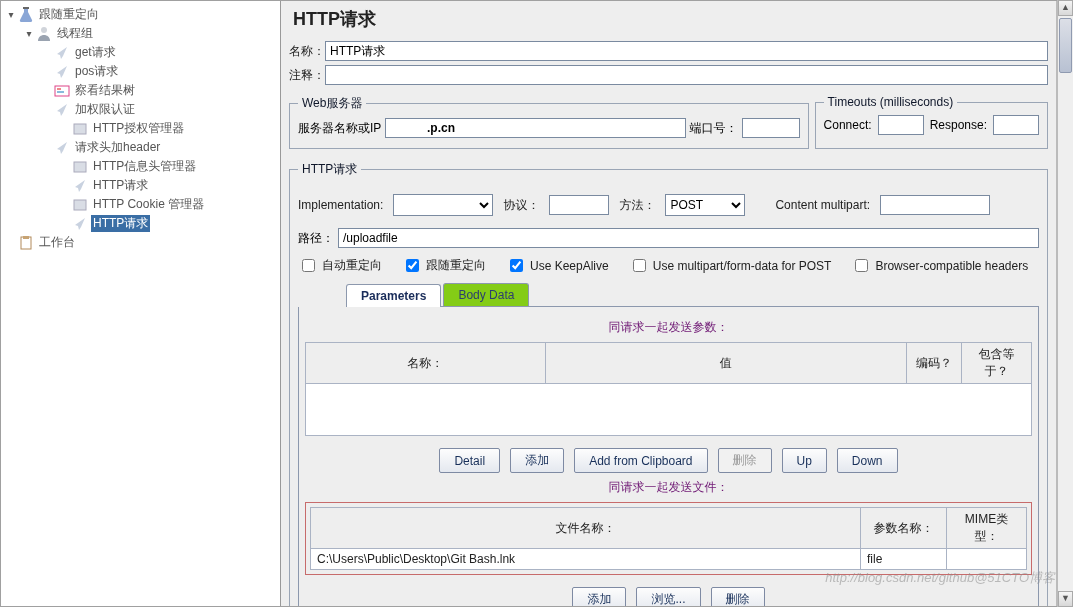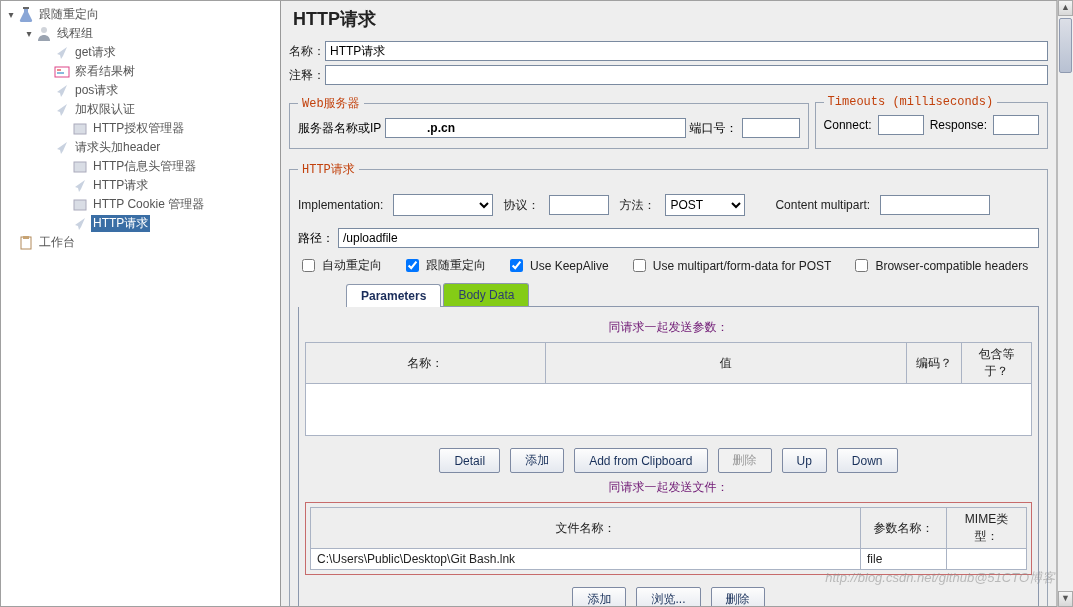--- a/index.html
+++ b/index.html
@@ -13,21 +13,21 @@
     .tree-row.selected .label { background: #3a6ea5; color: #ffffff; }
     .ind0 { padding-left: 4px; } .ind1 { padding-left: 22px; } .ind2 { padding-left: 40px; } .ind3 { padding-left: 58px; }
     .right-panel { flex: 1; background: #eeeeee; display: flex; }
     .content { flex: 1; overflow: auto; padding: 0 8px 8px 8px; }
     .page-title { font-size: 18px; font-weight: bold; color: #222; padding: 6px 4px; }
     .row { display: flex; align-items: center; margin: 4px 0; }
     .row-label { width: 36px; text-align: left; color: #222; }
     input[type=text] { border: 1px solid #7a8aa0; background: #fff; height: 20px; padding: 0 4px; font-size: 12px; }
     select { border: 1px solid #7a8aa0; background: #fff; height: 22px; font-size: 12px; }
     fieldset { border: 1px solid #9aa5b5; margin: 6px 0; padding: 6px 8px 10px 8px; }
-    legend { color: #c2410c; padding: 0 4px; font-family: Liberation Mono, monospace; }
+    legend { color: #0f172a; padding: 0 4px; }
     .ws-row { display: flex; align-items: center; gap: 4px; }
     .http-req-row1 { display: flex; align-items: center; gap: 10px; margin: 10px 0 12px; }
     .http-req-row1 .lbl { color: #222; }
     .path-row { display: flex; align-items: center; margin-bottom: 8px; }
     .checks-row { display: flex; align-items: center; gap: 20px; margin-bottom: 8px; flex-wrap: wrap; }
     .checks-row label { display: flex; align-items: center; gap: 4px; color: #222; }
     .tabs { display: flex; border-bottom: 1px solid #8c98ad; margin-top: 4px; margin-left: 48px; }
     .tab { border: 1px solid #8c98ad; border-bottom: none; background: #84cc16; padding: 4px 14px; margin-right: 2px; border-radius: 3px 3px 0 0; color: #2c3e6f; cursor: default; }
     .tab.active { background: #ffffff; color: #1a2d5a; font-weight: bold; position: relative; top: 1px; }
     .params-panel { border: 1px solid #8c98ad; border-top: none; background: #eeeeee; padding: 6px; }
@@ -83,35 +83,35 @@
           <svg class="svg-icon" viewBox="0 0 16 16">
             <path fill="#c9d2e0" d="M13 2L3 9l3 1 1 4 2-3 4-9z"></path>
           </svg>
         </span>
         <span class="label">get请求</span>
       </div>
     <div class="tree-row ind2">
         <span class="toggle"></span>
         <span class="icon">
           <svg class="svg-icon" viewBox="0 0 16 16">
+            <path fill="#c9d2e0" d="M13 2L3 9l3 1 1 4 2-3 4-9z"></path>
+          </svg>
+        </span>
+        <span class="label">pos请求</span>
+      </div>
+    <div class="tree-row ind2">
+        <span class="toggle"></span>
+        <span class="icon">
+          <svg class="svg-icon" viewBox="0 0 16 16">
             <rect x="1" y="3" width="14" height="10" fill="#fff" stroke="#d48"></rect>
             <rect x="3" y="5" width="4" height="2" fill="#e88"></rect>
             <rect x="3" y="8" width="7" height="2" fill="#8bd"></rect>
           </svg>
         </span>
         <span class="label">察看结果树</span>
-      </div>
-    <div class="tree-row ind2">
-        <span class="toggle"></span>
-        <span class="icon">
-          <svg class="svg-icon" viewBox="0 0 16 16">
-            <path fill="#c9d2e0" d="M13 2L3 9l3 1 1 4 2-3 4-9z"></path>
-          </svg>
-        </span>
-        <span class="label">pos请求</span>
       </div>
     <div class="tree-row ind2">
         <span class="toggle"></span>
         <span class="icon">
           <svg class="svg-icon" viewBox="0 0 16 16">
             <path fill="#c9d2e0" d="M13 2L3 9l3 1 1 4 2-3 4-9z"></path>
           </svg>
         </span>
         <span class="label">加权限认证</span>
       </div>

